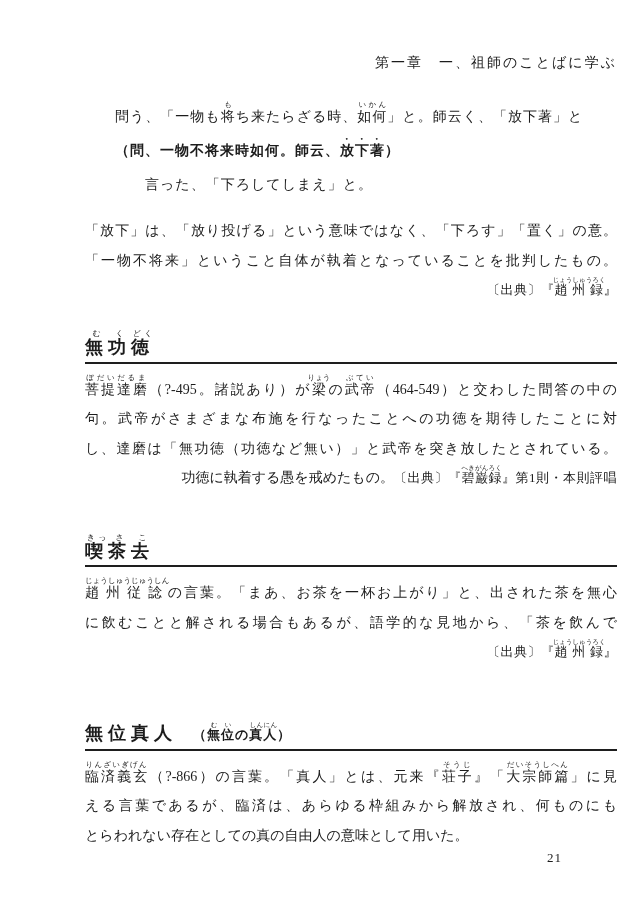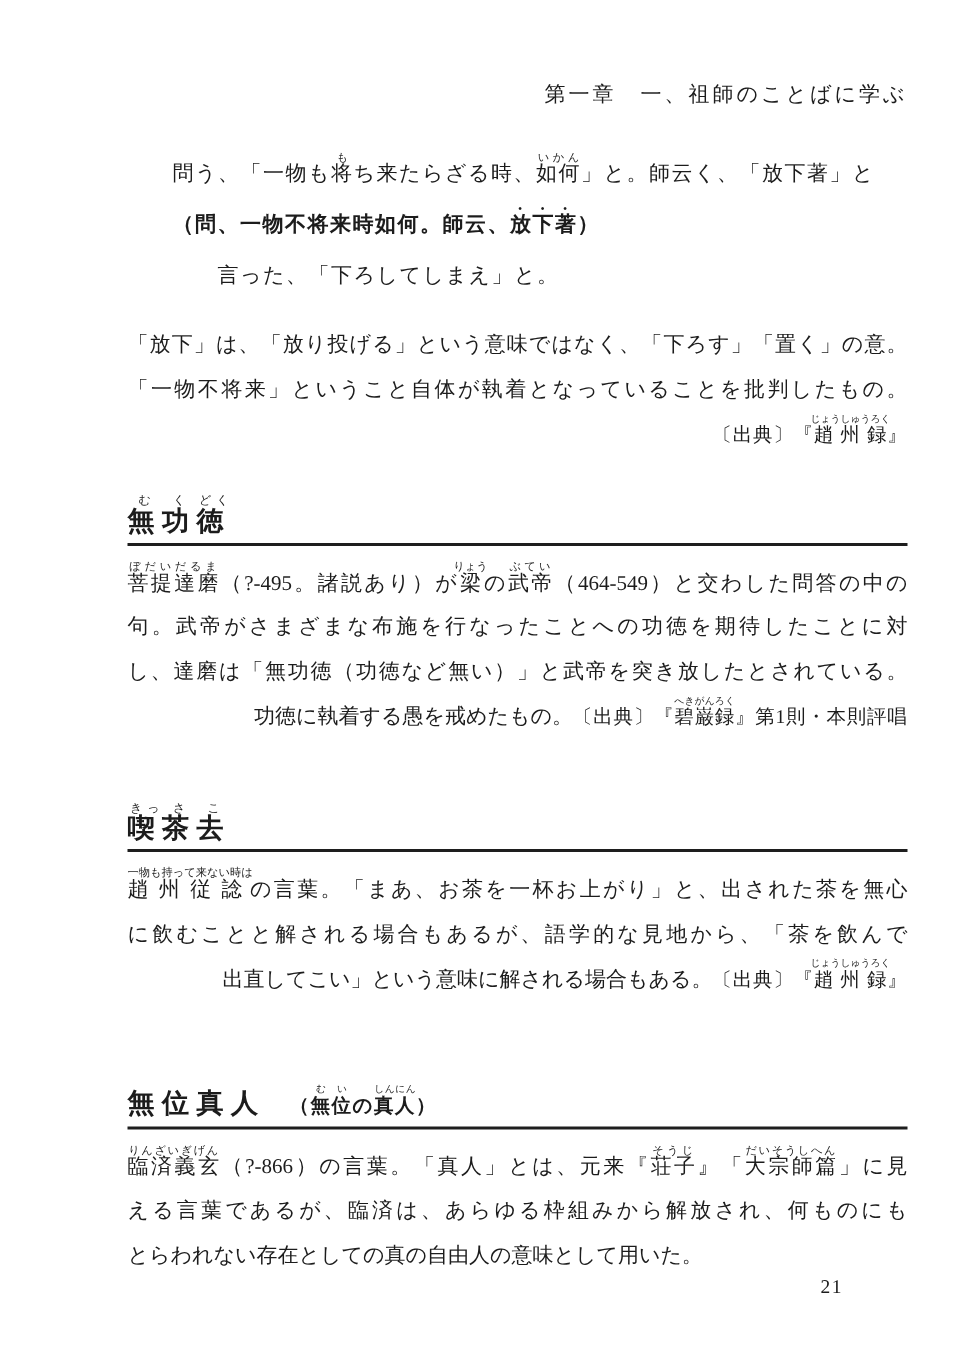--- a/index.html
+++ b/index.html
@@ -1,21 +1,21 @@
 <!DOCTYPE html>
 <html lang="ja"><head>
 <meta charset="utf-8">
 <style>
   html,body{margin:0;padding:0;background:#ffffff;}
   .page{
     position:relative;
     width:643px;height:908px;
     background:#ffffff;color:#1c1c1c;
     box-sizing:border-box;
-    padding:52px 38px 0 85px;
+    padding:52px 26px 0 85px;
     font-family:"Liberation Serif","DejaVu Serif",serif;
     overflow:hidden;
   }
   .chapter-header{
     text-align:right;
     font-family:"Liberation Sans","DejaVu Sans",sans-serif;
     font-size:14px;letter-spacing:2px;
     line-height:20px;
     margin-bottom:28px;
   }
@@ -90,24 +90,23 @@
       <span class="bline"><span>功徳に執着する愚を戒めたもの。</span></span>
       <span class="source"><span>〔出典〕『</span><ruby>碧巌録<rt>へきがんろく</rt></ruby><span>』第1則・本則評唱</span></span>
     </div>
   </section>
 
   <section class="entry entry-2">
     <div class="entry-head">
       <h2 class="entry-title"><ruby>喫<rt>きっ</rt></ruby><ruby>茶<rt>さ</rt></ruby><ruby>去<rt>こ</rt></ruby></h2>
     </div>
     <hr class="rule">
-    <div class="bline just"><ruby>趙州従諗<rt>一物も持って来ない時は</rt></ruby><span>の言葉。「まあ、お茶を一杯お上がり」と、出された茶を無心</span></div>
+    <div class="bline just"><ruby>趙州従諗<rt>じょうしゅうじゅうしん</rt></ruby><span>の言葉。「まあ、お茶を一杯お上がり」と、出された茶を無心</span></div>
     <div class="bline just"><span>に飲むことと解される場合もあるが、語学的な見地から、「茶を飲んで</span></div>
     <div class="lastrow">
-      <span class="bline"><span>出直してこい」という意味に解される場合もある。</span></span>
       <span class="source"><span>〔出典〕『</span><ruby>趙州録<rt>じょうしゅうろく</rt></ruby><span>』</span></span>
     </div>
   </section>
 
   <section class="entry entry-3">
     <div class="entry-head">
       <h2 class="entry-title"><span>無</span><span>位</span><span>真</span><span>人</span></h2>
       <span class="entry-subtitle"><span>（</span><ruby>無位<rt>むい</rt></ruby><span>の</span><ruby>真人<rt>しんにん</rt></ruby><span>）</span></span>
     </div>
     <hr class="rule">

